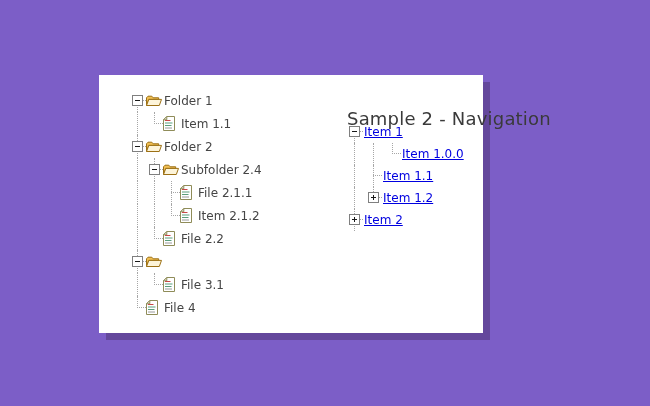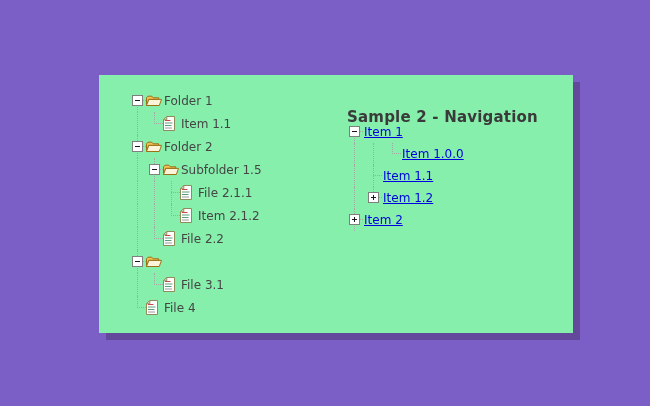--- a/index.html
+++ b/index.html
@@ -7,28 +7,28 @@
     --link:#0000e0; --heading:#3a3a3a; --boxborder:#7f7f7f;
   }
   *{box-sizing:border-box;margin:0;padding:0}
   html,body{width:650px;height:406px;overflow:hidden}
   body{
     background:var(--bg);
     font-family:"DejaVu Sans","Liberation Sans",sans-serif;
     font-size:12px; position:relative;
   }
   .panel{
-    position:absolute; left:99px; top:75px; width:474px; height:258px;
-    background:#86efac; box-shadow:7px 7px 0 0 var(--shadow);
+    position:absolute; left:99px; top:75px; width:384px; height:258px;
+    background:#ffffff; box-shadow:7px 7px 0 0 var(--shadow);
   }
   .tree{position:absolute}
   #left-tree{left:33px; top:14px}
   #right-heading{
     position:absolute; left:248px; top:33px;
-    font-size:15px; font-weight:bold; color:var(--heading);
+    font-size:18px; font-weight:normal; color:var(--heading);
     letter-spacing:0.2px; white-space:nowrap;
   }
   #right-tree{left:250px; top:46px}
   .trow{display:flex; align-items:stretch; position:relative; white-space:nowrap}
   #left-tree .trow{height:23px}
   #right-tree .trow{height:22px}
   .cell{position:relative; flex:none; height:100%}
   #left-tree  .pass{width:17px}
   #right-tree .pass{width:19px}
   .junction{width:14px}
@@ -119,21 +119,21 @@
           <div class="ebox">
             <div class="sh"></div>
           </div>
         </div>
         <span class="icon">
   <svg width="16" height="12" viewBox="0 0 16 12" aria-hidden="true">
     <path d="M0.5 10.5 L0.5 2.8 L2 1.2 L5.8 1.2 L7.2 2.8 L12.7 2.8 L12.7 4.4 L2.8 4.4 L0.5 10.5 Z" fill="#f2c054" stroke="#9c7015" stroke-width="1"></path>
     <path d="M2.8 4.4 L15.5 4.4 L13.3 10.5 L0.5 10.5 Z" fill="#fdf4d9" stroke="#9c7015" stroke-width="1"></path>
   </svg>
 </span>
-        <span class="tlabel">Subfolder 1.5</span>
+        <span class="tlabel">Subfolder 2.4</span>
       </div>
       <div class="trow">
         <div class="cell pass">
           <div class="vl v-full"></div>
         </div>
         <div class="cell pass">
           <div class="vl v-full"></div>
         </div>
         <div class="cell junction">
           <div class="vl v-full"></div>

